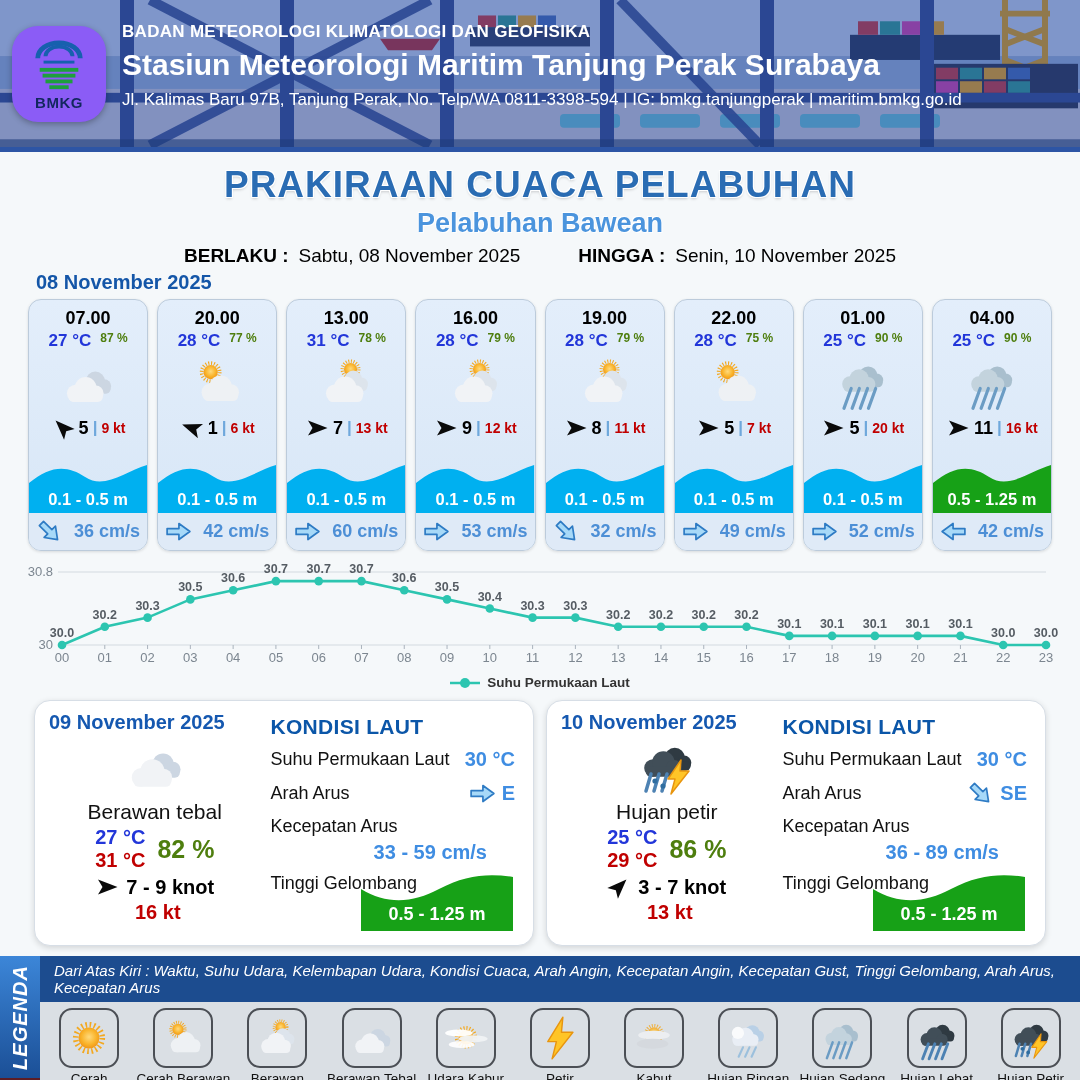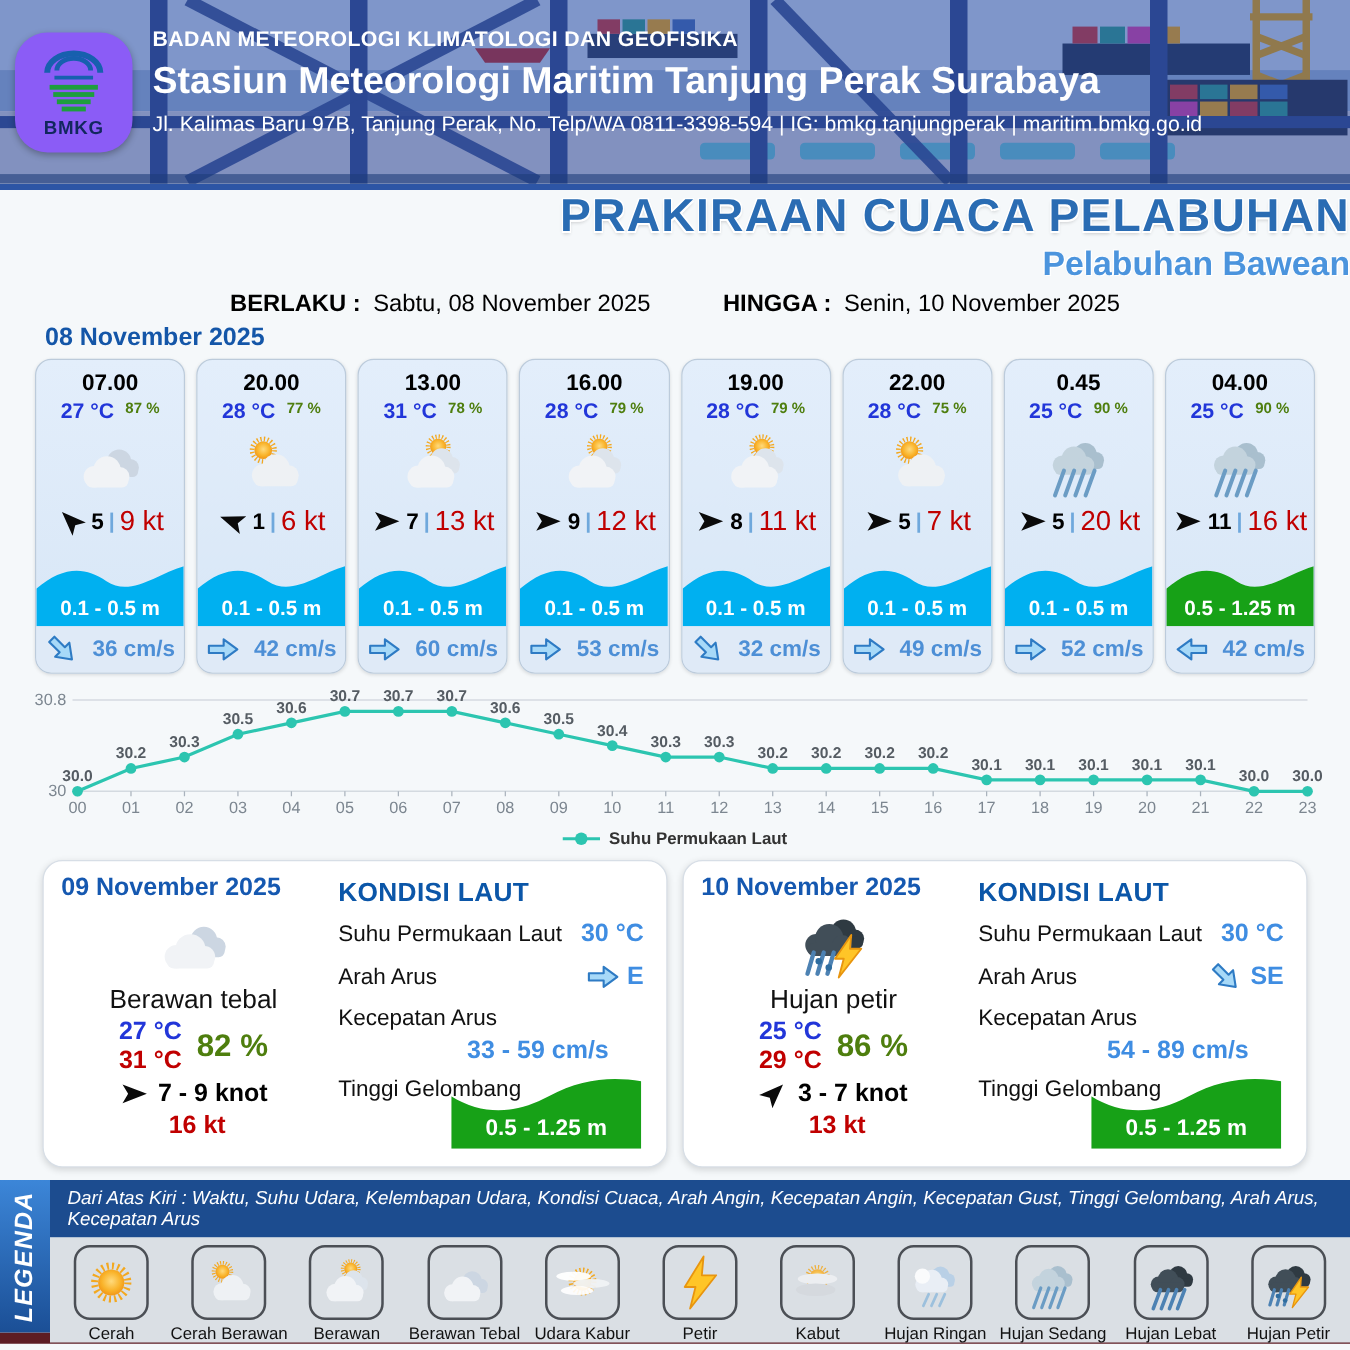--- a/index.html
+++ b/index.html
@@ -12,21 +12,21 @@
   .logo-badge { position:absolute; left:12px; top:26px; width:94px; height:96px; background:#8b5cf6;
     border-radius:26px; display:flex; flex-direction:column; align-items:center; justify-content:center;
     box-shadow:0 2px 6px rgba(0,0,0,.3); }
   .logo-text { font-weight:bold; font-size:15px; color:#12275e; letter-spacing:.5px; margin-top:1px; }
   .hdr-text { position:absolute; left:122px; top:22px; right:10px; color:#fff; }
   .hdr-agency { font-size:17px; font-weight:bold; letter-spacing:.3px; }
   .hdr-station { font-size:30px; font-weight:bold; margin-top:6px; }
   .hdr-address { font-size:17px; margin-top:8px; }
 
   
-  .titles { text-align:right; }
+  .titles { text-align:center; padding-top:12px; }
   .titles h1 { font-size:37px; font-weight:800; color:#2a6cb3; letter-spacing:1px;
     text-shadow:-1px -1px 0 #fff,1px -1px 0 #fff,-1px 1px 0 #fff,1px 1px 0 #fff,0 2px 3px rgba(0,0,0,.18); }
   .titles h2 { font-size:27px; font-weight:bold; color:#4b94dd; margin-top:2px;
     text-shadow:-1px -1px 0 #fff,1px 1px 0 #fff; }
   .validity { margin-top:6px; font-size:19px; color:#000; display:flex; justify-content:center; gap:10px; }
   .vlabel { font-weight:bold; }
   .vlabel.hingga { margin-left:48px; }
   .fdate { font-size:20px; font-weight:bold; color:#1456a8; margin:4px 0 5px 36px; }
 
   
@@ -35,21 +35,21 @@
     display:flex; flex-direction:column; align-items:center; overflow:hidden; box-shadow:0 1px 3px rgba(0,0,0,.12); }
   .c-time { font-size:18px; font-weight:bold; color:#000; margin-top:8px; }
   .c-tr { display:flex; gap:9px; margin-top:2px; }
   .c-temp { color:#2236d9; font-weight:bold; font-size:17px; }
   .c-rh { color:#4e7e0e; font-weight:bold; font-size:12px; }
   .wicon { width:76px; height:58px; margin-top:3px; }
   .c-wind { display:flex; align-items:center; gap:4px; margin-top:4px; }
   .dart { width:24px; height:24px; flex:none; }
   .c-ws { font-size:18px; font-weight:bold; color:#000; }
   .c-sep { color:#6fa8dc; font-weight:bold; font-size:17px; }
-  .c-gust { color:#c00000; font-weight:normal; font-size:22px; }
+  .c-gust { color:#c00000; font-weight:bold; font-size:14px; }
   .c-wave { position:relative; align-self:stretch; height:58px; margin-top:auto; }
   .c-wave svg { position:absolute; inset:0; width:100%; height:100%; }
   .c-wave-t { position:absolute; bottom:4px; left:0; right:0; text-align:center; color:#fff;
     font-weight:bold; font-size:16.5px; }
   .c-cur { align-self:stretch; height:37px; display:flex; align-items:center; justify-content:center; gap:11px;
     background:#dfeaf7; }
   .curarrow { width:27px; height:27px; flex:none; }
   .c-cur span { color:#4d8fd6; font-weight:bold; font-size:18px; }
 
   
@@ -470,21 +470,21 @@
         </div>
         <div class="c-cur">
           <svg class="curarrow" viewBox="0 0 64 64" style="transform: rotate(0deg);">
             <use href="#currp"></use>
           </svg>
           <span>49 cm/s</span>
         </div>
       </div>
 
       <div class="card">
-        <div class="c-time">0.45</div>
+        <div class="c-time">01.00</div>
         <div class="c-tr">
           <span class="c-temp">25 °C</span>
           <span class="c-rh">90 %</span>
         </div>
         <svg class="wicon" viewBox="0 0 64 64">
           <use href="#icon-hujan-sedang"></use>
         </svg>
         <div class="c-wind">
           <svg class="dart" viewBox="0 0 64 64" style="transform: rotate(0deg);">
             <use href="#dartp"></use>
@@ -741,21 +741,21 @@
             <span class="d-val d-dir">
               <svg class="curarrow" viewBox="0 0 64 64" style="transform: rotate(45deg);">
                 <use href="#currp"></use>
               </svg>
               <span>SE</span>
             </span>
           </div>
           <div class="d-row">
             <span class="d-lab">Kecepatan Arus</span>
           </div>
-          <div class="d-speed">54 - 89 cm/s</div>
+          <div class="d-speed">36 - 89 cm/s</div>
           <div class="d-row">
             <span class="d-lab">Tinggi Gelombang</span>
           </div>
           <div class="d-wave">
             <svg viewBox="0 0 152 66" preserveAspectRatio="none">
               <path d="M0 24 C 26 40, 52 38, 78 24 C 104 10, 128 8, 152 12 L152 66 L0 66 Z" fill="#17a117"></path>
             </svg>
             <span class="c-wave-t">0.5 - 1.25 m</span>
           </div>
         </div>

